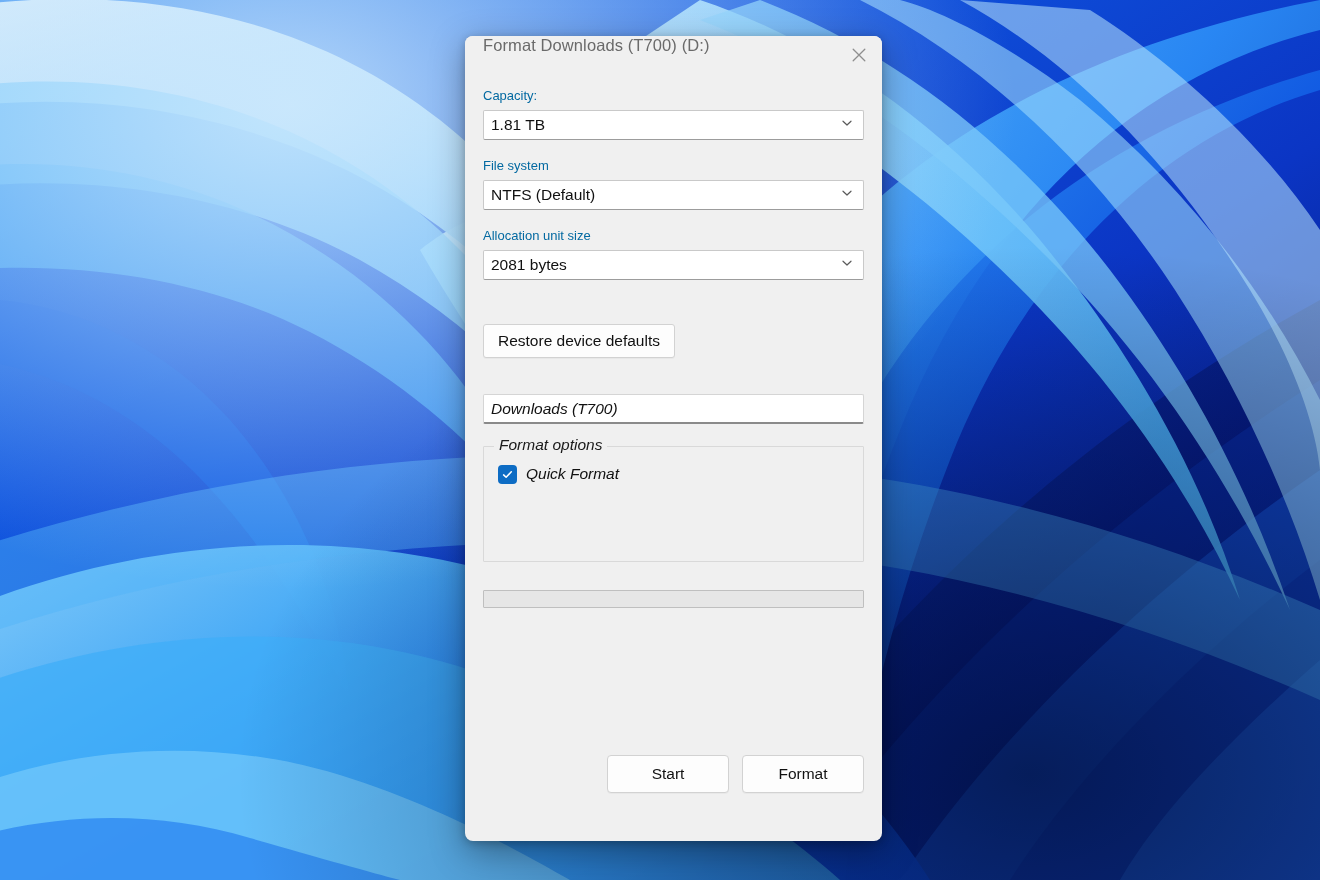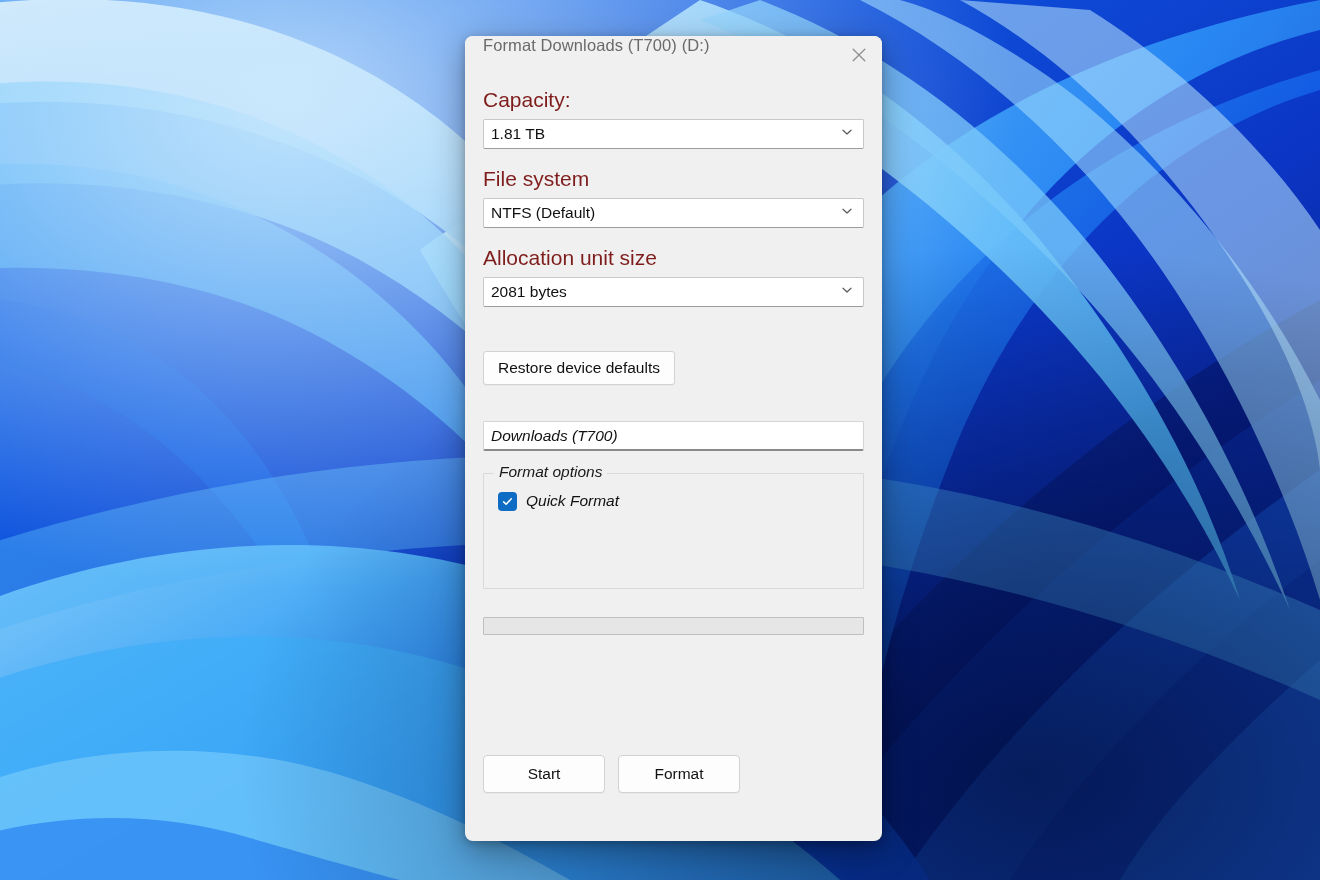--- a/index.html
+++ b/index.html
@@ -72,22 +72,22 @@
   .close-btn svg { display: block; }
 
   
   .dlg-body {
     flex: 1 1 auto;
     padding: 0 18px;
     position: relative;
   }
 
   .field-label {
-    font-size: 21px;
-    color: #7f1d1d;
+    font-size: 13px;
+    color: #0369a1;
     margin-bottom: 7px;
     display: block;
   }
 
   .combo {
     height: 30px;
     width: 100%;
     background: #ffffff;
     border: 1px solid #c9c9c9;
     border-bottom-color: #9c9c9c;
@@ -190,20 +190,21 @@
   }
   .progressfill { height: 100%; background: #06b025; }
 
   
   .footer {
     position: absolute;
     left: 18px;
     right: 18px;
     bottom: 48px;
     display: flex;
+    justify-content: flex-end;
     gap: 13px;
   }
   .dlg-btn {
     width: 122px;
     height: 38px;
     background: #fdfdfd;
     border: 1px solid #d2d2d2;
     border-radius: 4px;
     font-size: 15.5px;
     color: #111;

